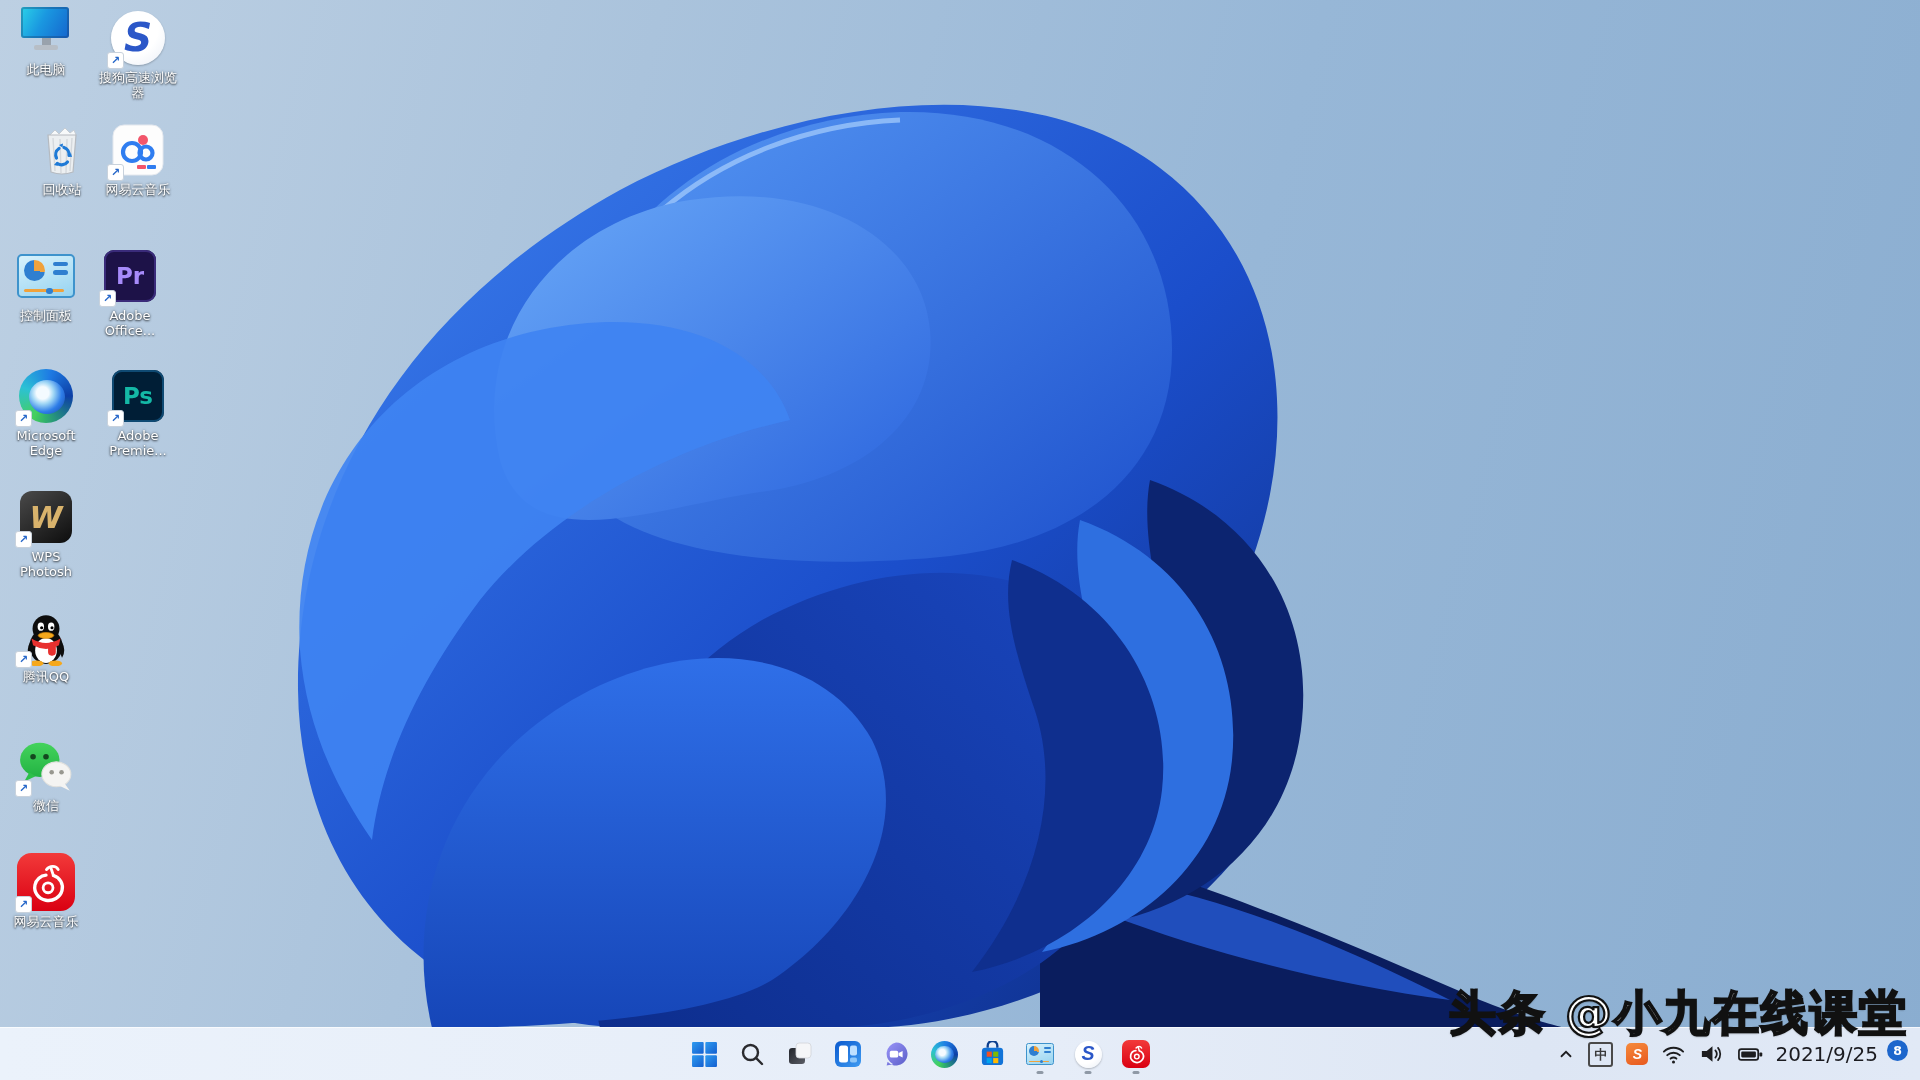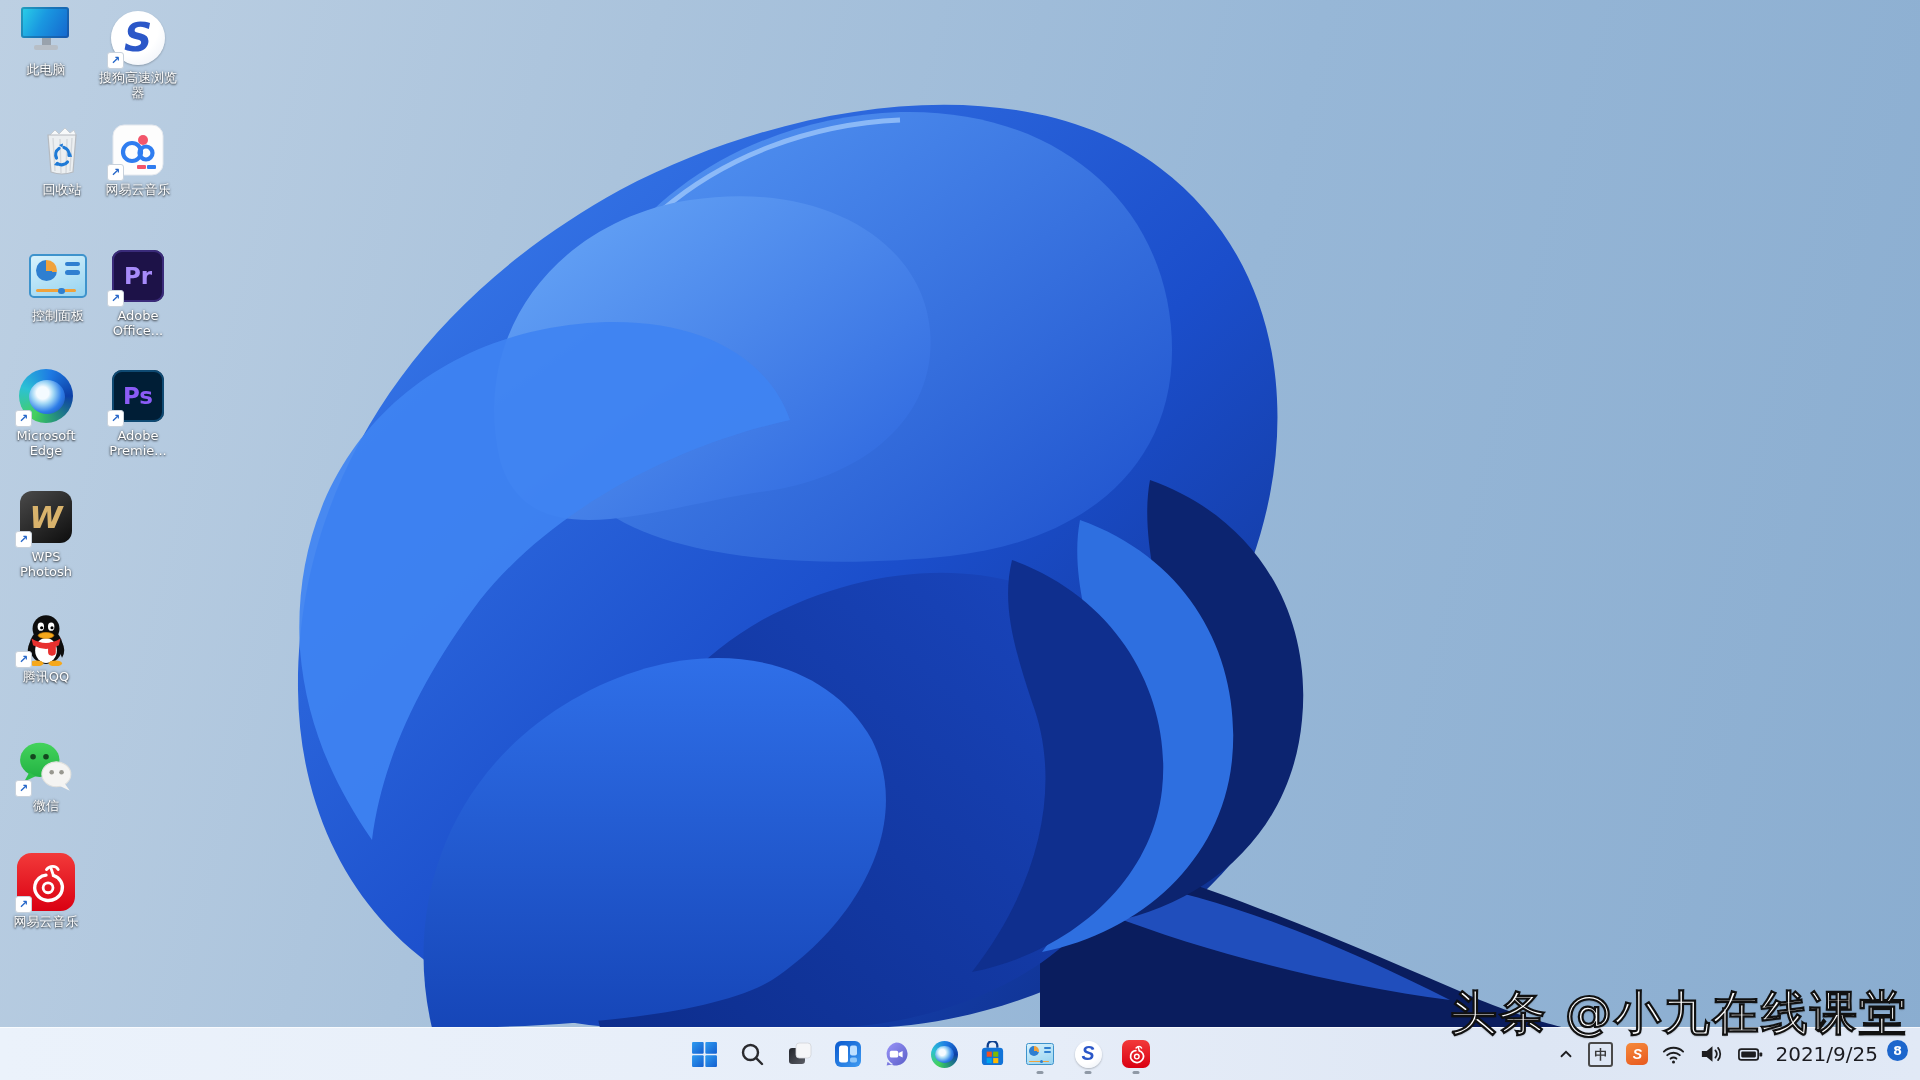--- a/index.html
+++ b/index.html
@@ -34,21 +34,21 @@
   .cp .pie{position:absolute;left:.3em;top:.3em;width:1.5em;height:1.5em;border-radius:50%;
            background:conic-gradient(#f0a23c 0 100deg,#2f7fd0 100deg 360deg);}
   .cp .t1,.cp .t2{position:absolute;right:.32em;width:1.05em;height:.3em;border-radius:.2em;background:#2f7fd0;}
   .cp .t1{top:.45em}.cp .t2{top:1.05em}
   .cp .sl{position:absolute;left:.3em;bottom:.28em;width:2.9em;height:.22em;background:#f0a23c;border-radius:.2em;}
   .cp .sl::after{content:"";position:absolute;left:55%;top:-.13em;width:.48em;height:.48em;border-radius:50%;background:#2f7fd0;}
   
   .tile{width:52px;height:52px;border-radius:10px;display:flex;align-items:center;justify-content:center;
         font-weight:bold;font-size:23px;}
   .pr{background:#1d1248;color:#a78bfa;box-shadow:inset 0 0 0 2px #3a2b7a;}
-  .ps{background:#001e36;color:#8b5cf6;box-shadow:inset 0 0 0 2px #0f4a73;}
+  .ps{background:#001e36;color:#14b8a6;box-shadow:inset 0 0 0 2px #0f4a73;}
   .wps{background:linear-gradient(145deg,#4a4a4a,#0d0d0d);border-radius:12px;color:#d9b36c;
        font-style:italic;font-weight:900;font-size:30px;}
   
   .edgeball{border-radius:50%;position:relative;overflow:hidden;
             background:conic-gradient(from 210deg,#45d05c,#2cc1d4 80deg,#1e7be4 160deg,#0d3fa6 240deg,#2fae6e 330deg,#45d05c);}
   .edgeball::after{content:"";position:absolute;left:18%;top:20%;width:68%;height:64%;border-radius:50%;
             background:radial-gradient(circle at 38% 38%,#f4fbff 0 20%,#9fd6f5 36%,#2e7de8 62%,#123f9e 100%);}
   
   .ne{width:4em;height:4em;border-radius:1em;background:linear-gradient(180deg,#f23a3a,#da0012);
       display:flex;align-items:center;justify-content:center;}
@@ -64,21 +64,21 @@
   .tray{position:absolute;right:12px;bottom:0;height:52px;display:flex;align-items:center;gap:9px;z-index:21;}
   .trbtn{border:none;background:transparent;padding:2px;display:flex;align-items:center;justify-content:center;cursor:pointer;}
   .ime{width:21px;height:21px;border:2px solid #4a4a4a;border-radius:3px;color:#3a3a3a;font-size:13px;font-weight:bold;
        display:flex;align-items:center;justify-content:center;background:transparent;line-height:1;}
   .sgime{width:22px;height:22px;border-radius:5px;background:linear-gradient(160deg,#f58a3c,#e8591e);
          color:#fff;font-weight:900;font-style:italic;font-size:14px;display:flex;align-items:center;justify-content:center;}
   .clock{font-size:20px;color:#1b1b20;text-align:right;min-width:74px;line-height:1.15;cursor:pointer;}
   .badge{width:21px;height:21px;border-radius:50%;background:#1d66cc;color:#fff;font-size:12.5px;font-weight:bold;
          display:flex;align-items:center;justify-content:center;transform:translateY(-4px);cursor:pointer;}
   
-  .wm{position:absolute;top:982px;right:12px;z-index:30;font-size:47px;font-weight:400;letter-spacing:2px;
+  .wm{position:absolute;top:982px;right:12px;z-index:30;font-size:47px;font-weight:700;letter-spacing:2px;
       color:#fff;-webkit-text-stroke:2.2px #111;text-shadow:0 1px 2px rgba(0,0,0,.55);white-space:nowrap;pointer-events:none;}
 </style>
 </head>
 <body>
 
 <svg class="wall" viewBox="0 0 1920 1080" preserveAspectRatio="none" aria-hidden="true">
   <defs>
     <linearGradient id="gBase" x1="0" y1="0" x2="1" y2="1">
       <stop offset="0" stop-color="#3e82f0"></stop>
         <stop offset=".55" stop-color="#1b4ecb"></stop>
@@ -171,33 +171,33 @@
         <circle cx="36" cy="31" r="6.5" stroke="#2f7df0" stroke-width="4.2" fill="none"></circle>
         <circle cx="33" cy="18" r="5" fill="#f2566b"></circle>
         <rect x="27" y="43" width="9" height="4" rx="1" fill="#f2566b"></rect>
         <rect x="37" y="43" width="9" height="4" rx="1" fill="#2f7df0"></rect>
       </svg>
       <span class="sc">↗</span>
     </div>
     <div class="lbl">网易云音乐</div>
   </div>
 
-  <div class="cell" style="left:12px;top:246px">
+  <div class="cell" style="left:0;top:246px">
     <div class="art" style="font-size:14px">
       <div class="cp">
           <div class="pie"></div>
           <div class="t1"></div>
           <div class="t2"></div>
           <div class="sl"></div>
         </div>
     </div>
     <div class="lbl">控制面板</div>
   </div>
 
-  <div class="cell" style="left:92px;top:246px">
+  <div class="cell" style="left:84px;top:246px">
     <div class="art">
       <div class="tile pr">
           <span>Pr</span>
         </div>
       <span class="sc">↗</span>
     </div>
     <div class="lbl">Adobe Office...</div>
   </div>
 
   <div class="cell" style="left:0;top:366px">

